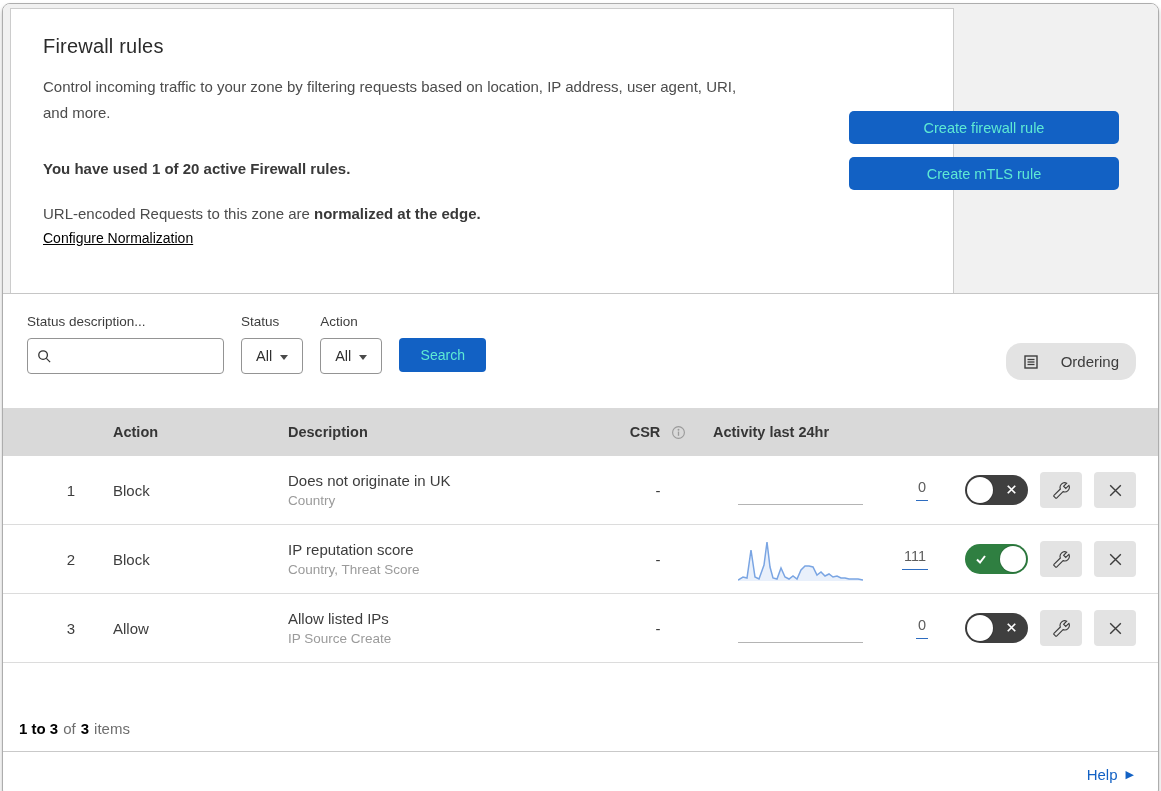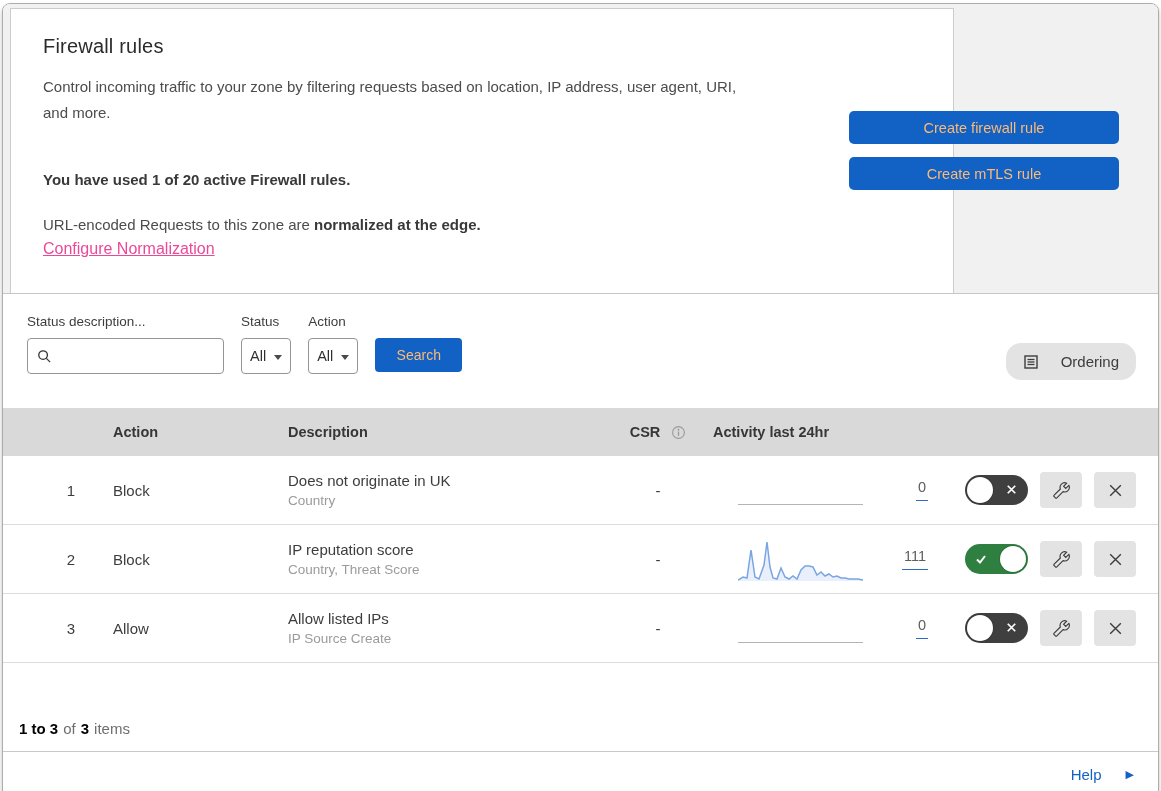--- a/index.html
+++ b/index.html
@@ -3,39 +3,39 @@
 <meta charset="utf-8">
 <style>
   html,body{margin:0;padding:0;background:#fff;font-family:"Liberation Sans",sans-serif;}
   .page{width:1155px;margin:3px 2px 0;border:1px solid #adadad;border-radius:8px;overflow:hidden;
         background:#fff;box-shadow:0 3px 4px rgba(0,0,0,.25);position:relative;}
   
   .top{height:289px;background:#f1f1f1;border-bottom:1px solid #c6c6c6;position:relative;}
   .intro{position:absolute;left:7px;top:4px;bottom:0;width:944px;background:#fff;
          border:1px solid #ccc;border-bottom:none;box-sizing:border-box;padding:26px 40px 0 32px;}
   .intro h1{margin:0 0 16px;font-size:20px;font-weight:500;color:#2b2b2b;letter-spacing:.2px;}
-  .intro .desc{margin:0 0 45px;font-size:15px;color:#4c4c4c;line-height:26px;max-width:720px;}
+  .intro .desc{margin:0 0 34px;font-size:15px;color:#4c4c4c;line-height:26px;max-width:720px;}
   .intro .usage{margin:8px 0 28px;font-size:15px;font-weight:bold;color:#393939;}
   .intro .norm{margin:0 0 7px;font-size:15px;color:#4c4c4c;}
   .intro .norm b{color:#393939;}
-  .link{font-size:16px;color:#ec4899;text-decoration:underline;cursor:pointer;text-align:right;}
+  .link{font-size:14px;color:#000000;text-decoration:underline;cursor:pointer;text-align:right;}
   .cta{position:absolute;right:39px;top:107px;width:270px;display:flex;flex-direction:column;gap:13px;}
-  .btn-blue{background:#1261c4;color:#fdba74;border:none;border-radius:5px;height:33px;
+  .btn-blue{background:#1261c4;color:#5eead4;border:none;border-radius:5px;height:33px;
             font-size:14.5px;font-family:inherit;cursor:pointer;}
   
   .filters{height:114px;background:#fff;box-sizing:border-box;padding:20px 0 0 24px;
            display:flex;gap:17px;position:relative;}
   .fgroup{display:flex;flex-direction:column;}
   .fgroup label{font-size:13.5px;color:#3d3d3d;margin-bottom:9px;}
   .lbl-spacer{height:22.5px;}
   .searchbox{width:197px;height:36px;border:1px solid #949494;border-radius:4px;box-sizing:border-box;
              display:flex;align-items:center;padding:0 9px;background:#fff;}
   .searchbox input{border:none;outline:none;flex:1;font-size:14px;font-family:inherit;min-width:0;}
   .dropdown{height:36px;border:1px solid #949494;border-radius:4px;box-sizing:border-box;
-            display:flex;align-items:center;gap:8px;padding:0 8px;font-size:14.5px;color:#2f2f2f;
+            display:flex;align-items:center;gap:8px;padding:0 14px;font-size:14.5px;color:#2f2f2f;
             background:#fff;cursor:pointer;}
   .caret{width:0;height:0;border-left:4.5px solid transparent;border-right:4.5px solid transparent;
          border-top:5.5px solid #4a4a4a;margin-top:2px;}
   .search-btn{width:87px;height:34px;margin-top:1px;border-radius:4px;font-size:14px;}
   .ordering{position:absolute;right:22px;top:49px;height:37px;background:#e3e3e3;border:none;
             border-radius:15px;padding:16px 17px;font-size:15px;color:#3d3d3d;font-family:inherit;
             display:flex;align-items:center;gap:22px;cursor:pointer;}
   
   .grid{display:grid;grid-template-columns:100px 180px 320px 110px 245px 1fr;align-items:center;}
   .thead{background:#d9d9d9;height:48px;font-size:14.5px;font-weight:bold;color:#363636;}
@@ -66,21 +66,21 @@
   .toggle.on{background:#2f7f41;}
   .toggle.on .knob{left:35px;}
   .t-x{position:absolute;right:9px;top:7px;}
   .t-check{position:absolute;left:9px;top:8px;}
   
   .table-foot{height:74px;border-bottom:1px solid #c9c9c9;display:flex;align-items:flex-end;
               padding:0 0 14px 16px;}
   .count-line{display:flex;gap:5px;font-size:15px;color:#6e6e6e;}
   .count-line b{color:#000000;}
   .help-row{height:45px;display:flex;align-items:center;justify-content:flex-end;padding-right:24px;}
-  .help-link{display:flex;align-items:center;gap:24px;font-size:15px;color:#1261c4;
+  .help-link{display:flex;align-items:center;gap:8px;font-size:15px;color:#1261c4;
              text-decoration:none;cursor:pointer;}
   .help-arrow{font-size:11px;line-height:1;}
 </style>
 </head>
 <body>
 
 <div class="page">
 
   <div class="top">
     <div class="intro">

